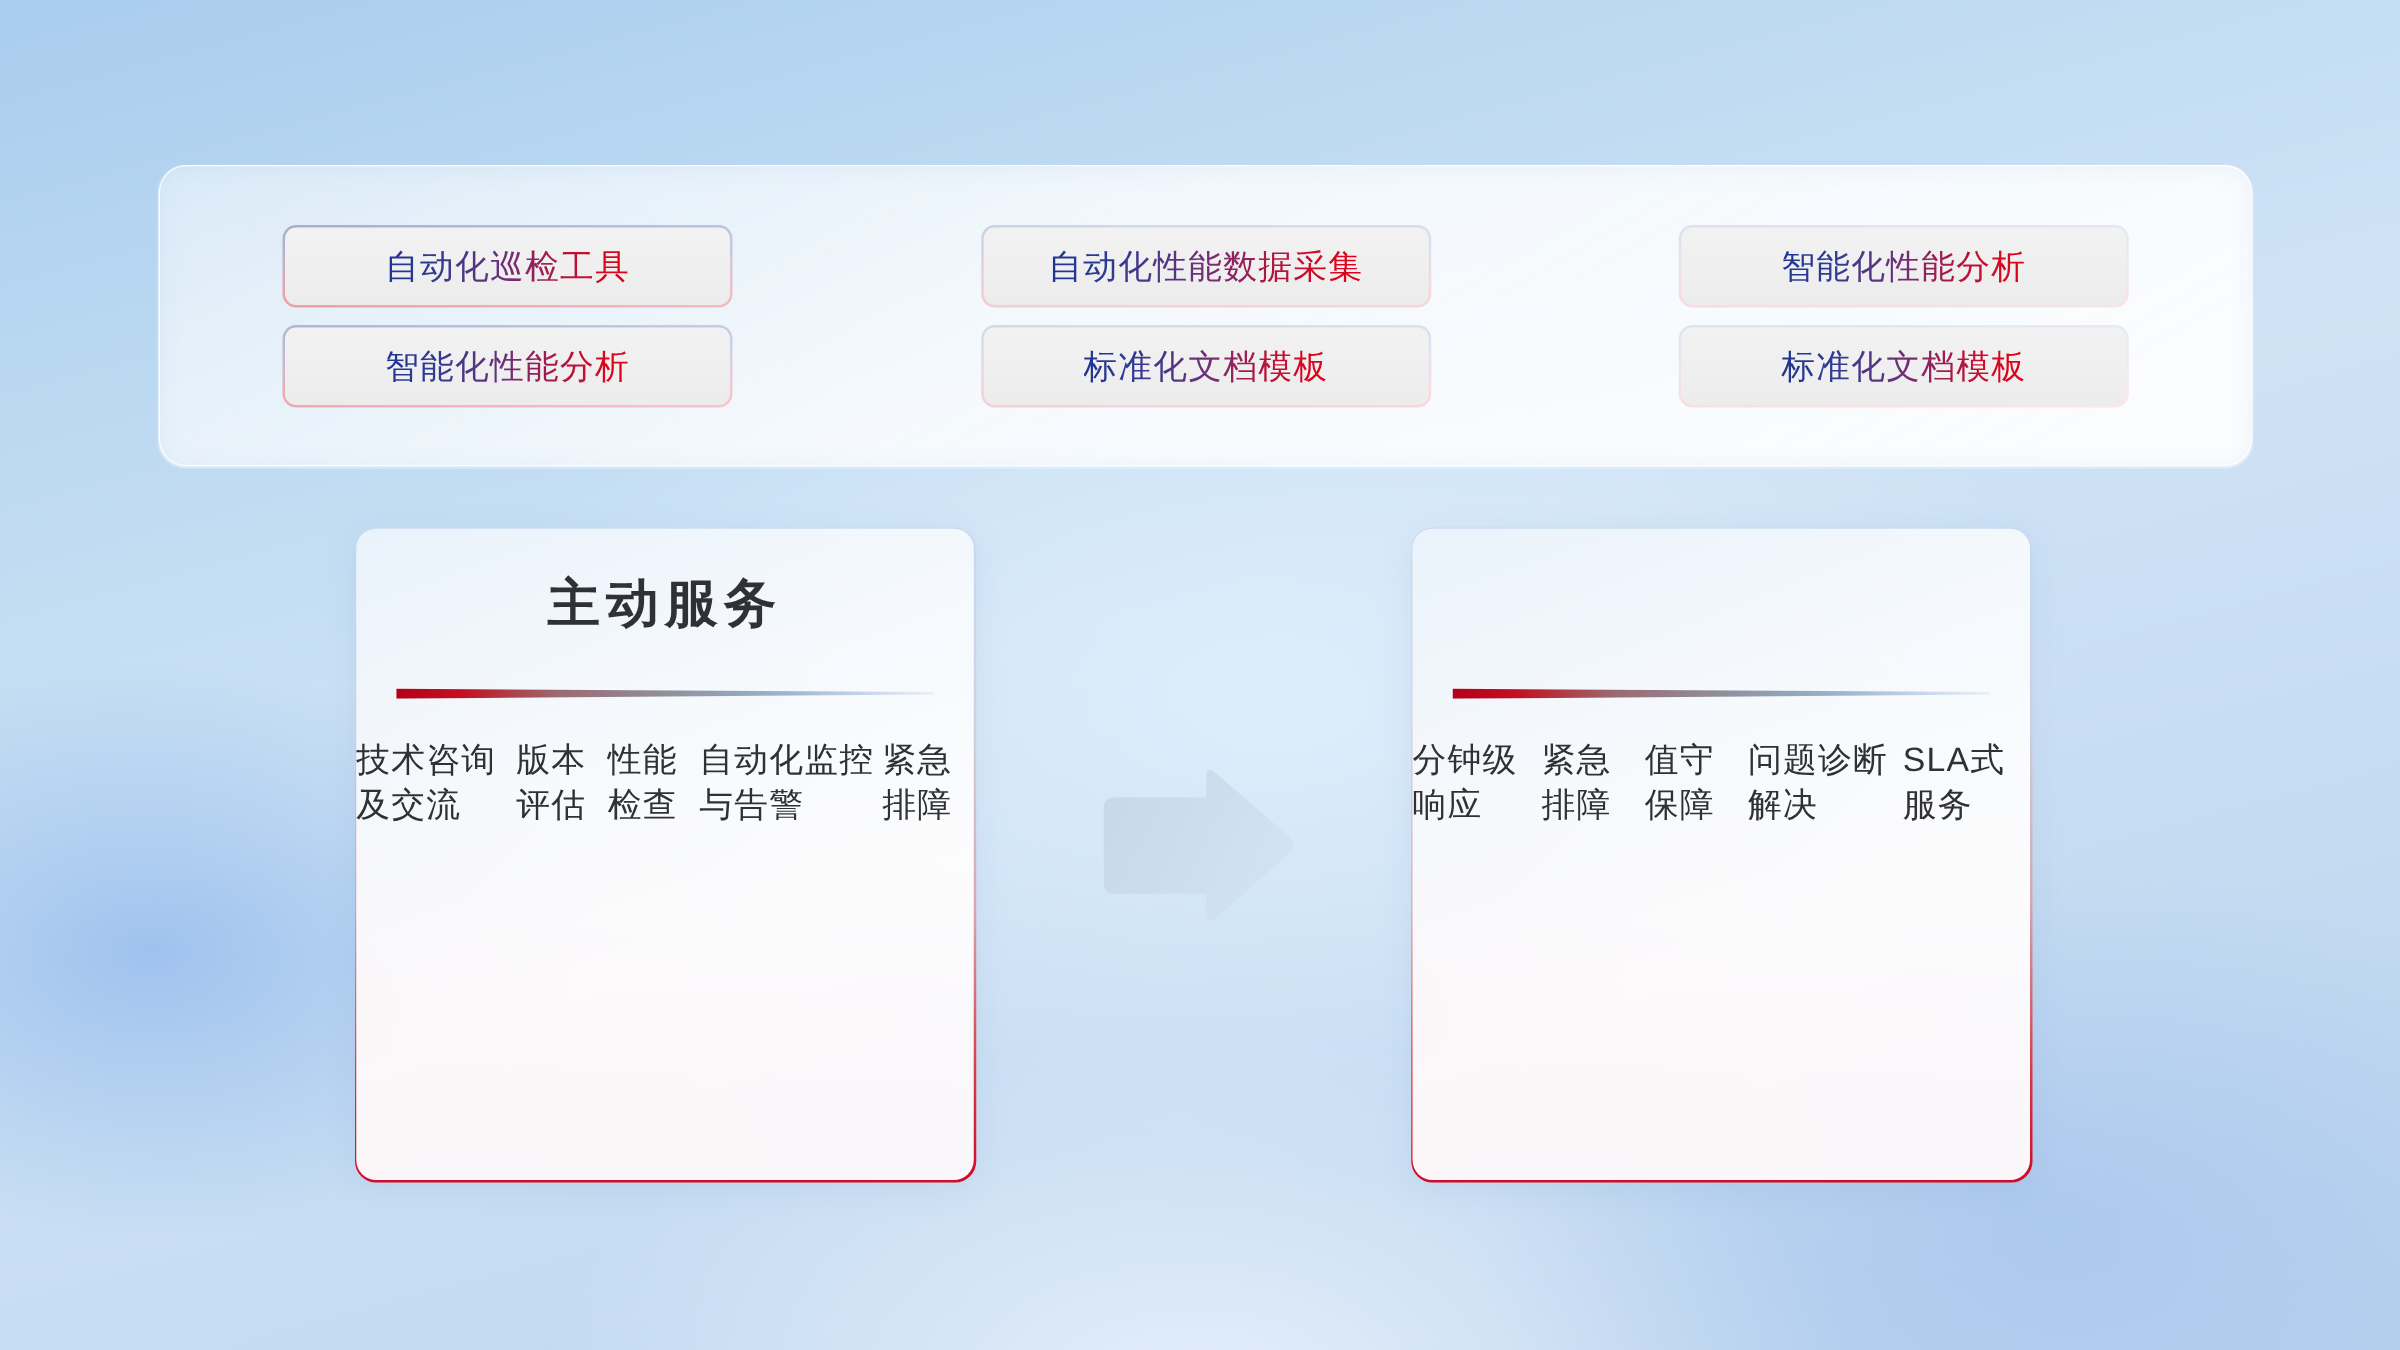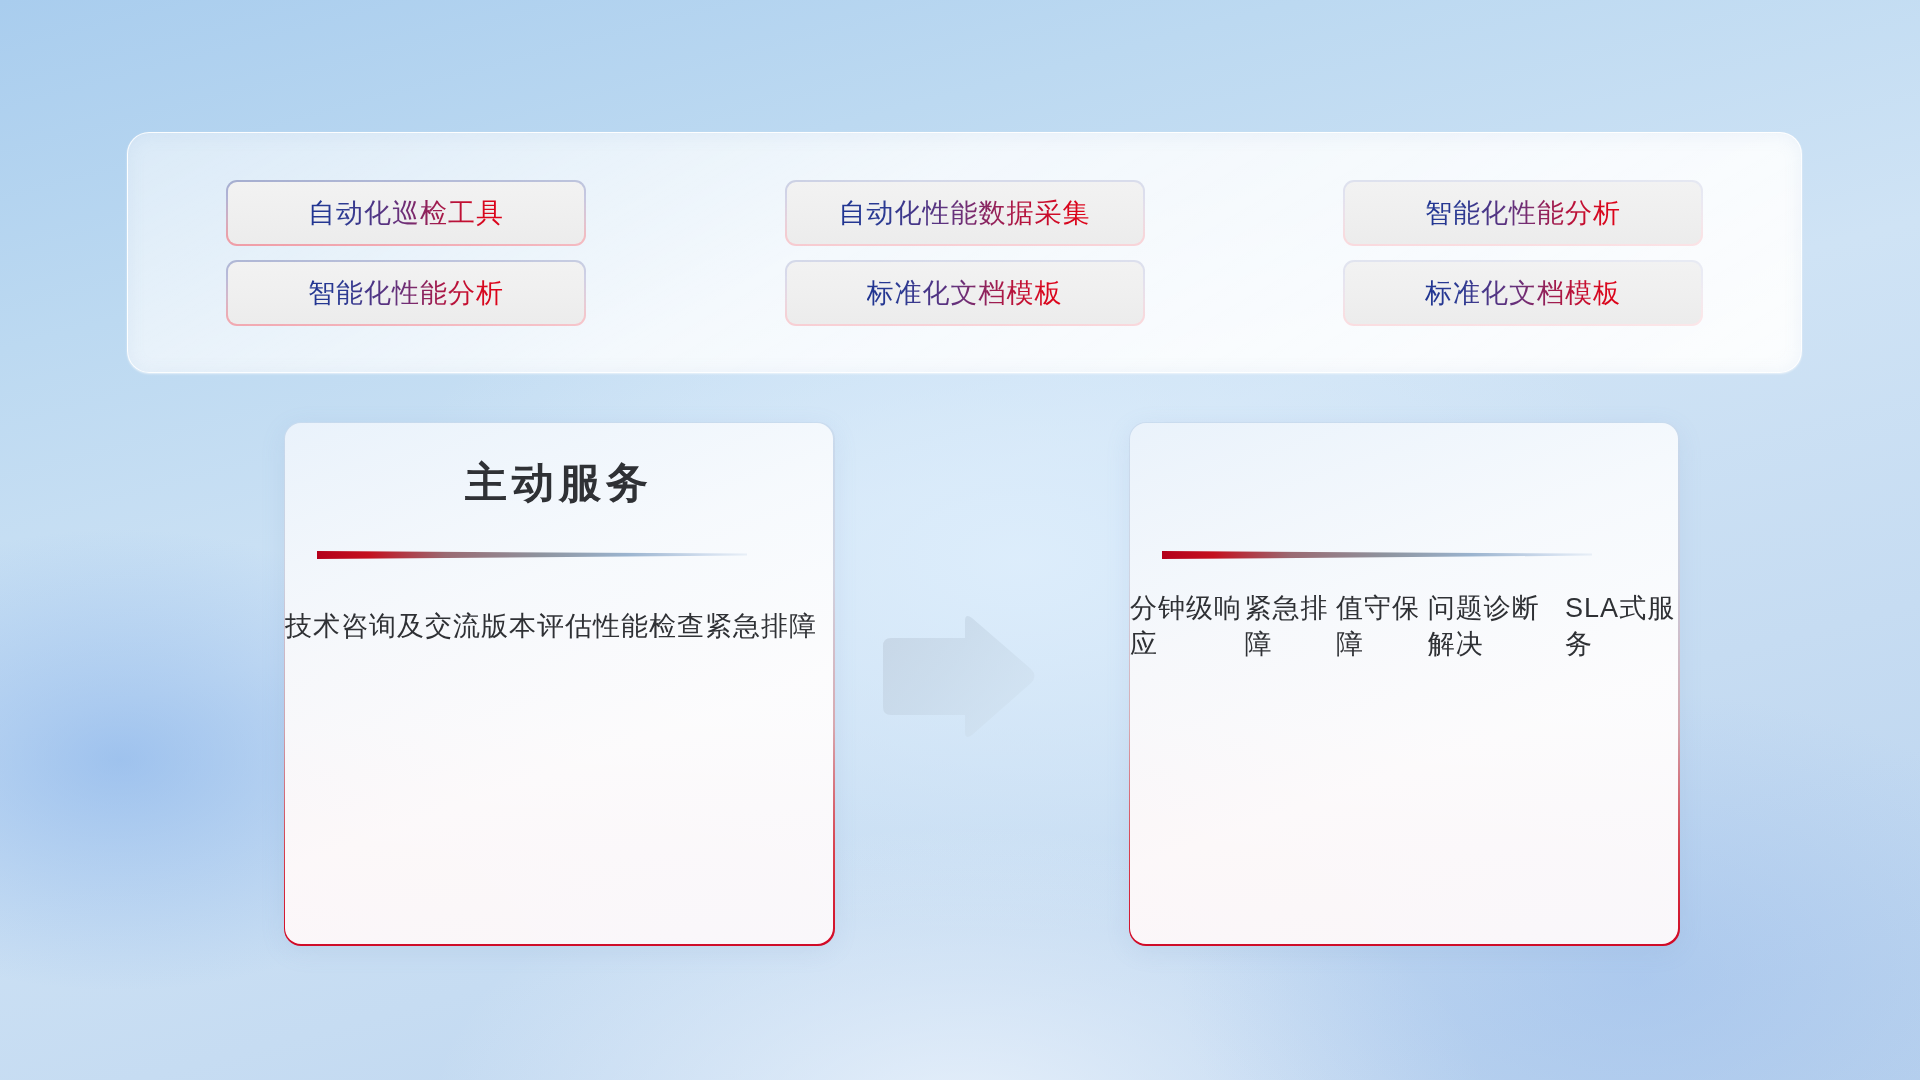--- a/index.html
+++ b/index.html
@@ -50,21 +50,21 @@
   }
   .pill-text {
     font-size:27px; font-weight:400; letter-spacing:1px; white-space:nowrap;
     background:linear-gradient(90deg,#1f3491 0%,#2c3b93 18%,#6b3079 48%,#b21540 72%,#d8071e 90%,#de0017 100%);
     -webkit-background-clip:text; background-clip:text;
     -webkit-text-fill-color:transparent; color:transparent;
   }
 
   
   .card {
-    position:absolute; top:423px; width:548px; height:521px;
+    position:absolute; top:423px; width:494px; height:521px;
     border-radius:16px;
     background:linear-gradient(160deg, rgba(236,244,252,0.92) 0%, rgba(248,251,254,0.95) 34%, rgba(253,254,255,0.97) 62%, rgba(250,252,255,0.98) 100%);
     box-shadow:0 6px 26px rgba(110,150,200,0.14);
   }
   .card::before {
     content:""; position:absolute; inset:-1.5px;
     border-radius:17px; z-index:-1;
     background:linear-gradient(180deg, rgba(205,222,240,0.85) 0%, rgba(214,208,218,0.7) 30%, rgba(226,150,150,0.75) 58%, rgba(225,40,50,0.9) 82%, #d9001b 100%);
   }
   #card-proactive { left:285px; }
@@ -141,20 +141,21 @@
         <stop offset="1" stop-color="#e8eff7"></stop>
       </linearGradient>
     </defs>
     <polygon points="0,1 430,3.6 430,5.6 0,9" fill="url(#divgradL)"></polygon>
   </svg>
 
   <div class="card-list">
     <div class="card-item">技术咨询及交流</div>
     <div class="card-item">版本评估</div>
     <div class="card-item">性能检查</div>
+    <div class="card-item">自动化监控与告警</div>
     <div class="card-item">紧急排障</div>
   </div>
 </div>
 
 <svg id="flow-arrow" viewBox="0 0 165 130">
   <defs>
     <linearGradient id="arrowgrad" x1="0" y1="0" x2="1" y2="0.6">
       <stop offset="0" stop-color="#c3d2e2" stop-opacity="0.80"></stop>
       <stop offset="0.5" stop-color="#c7d8e8" stop-opacity="0.72"></stop>
       <stop offset="1" stop-color="#cfe0ef" stop-opacity="0.62"></stop>

